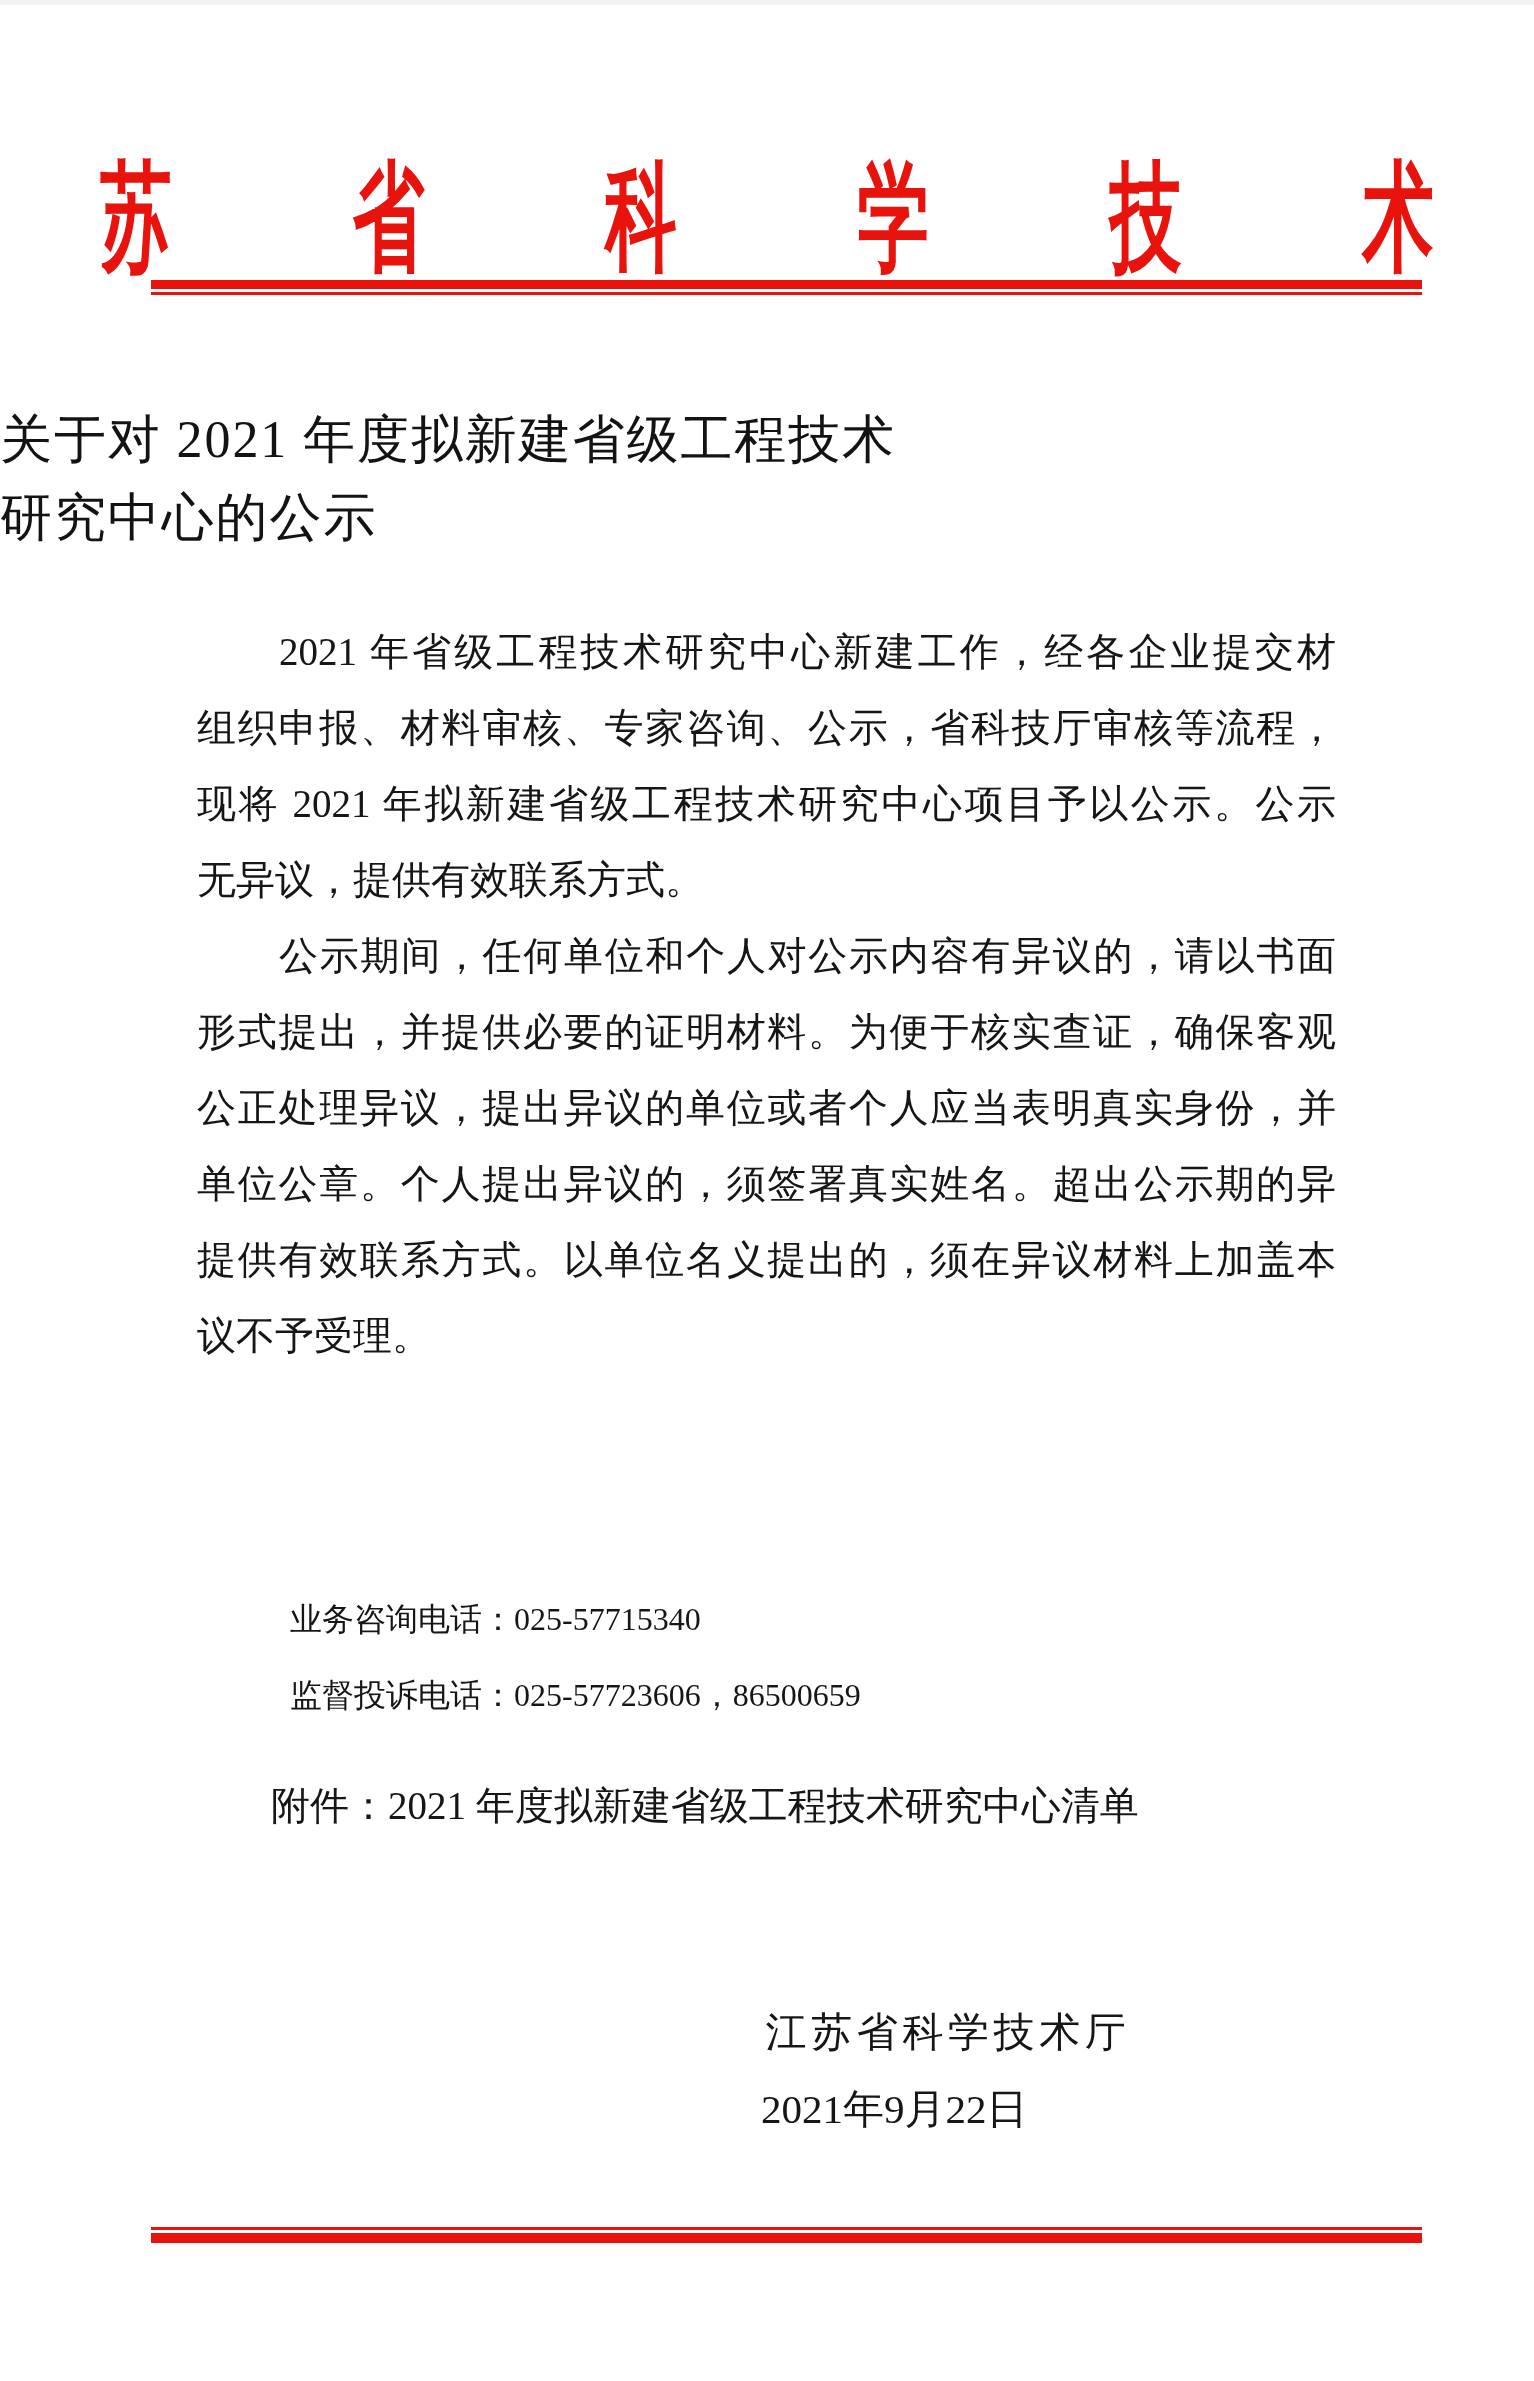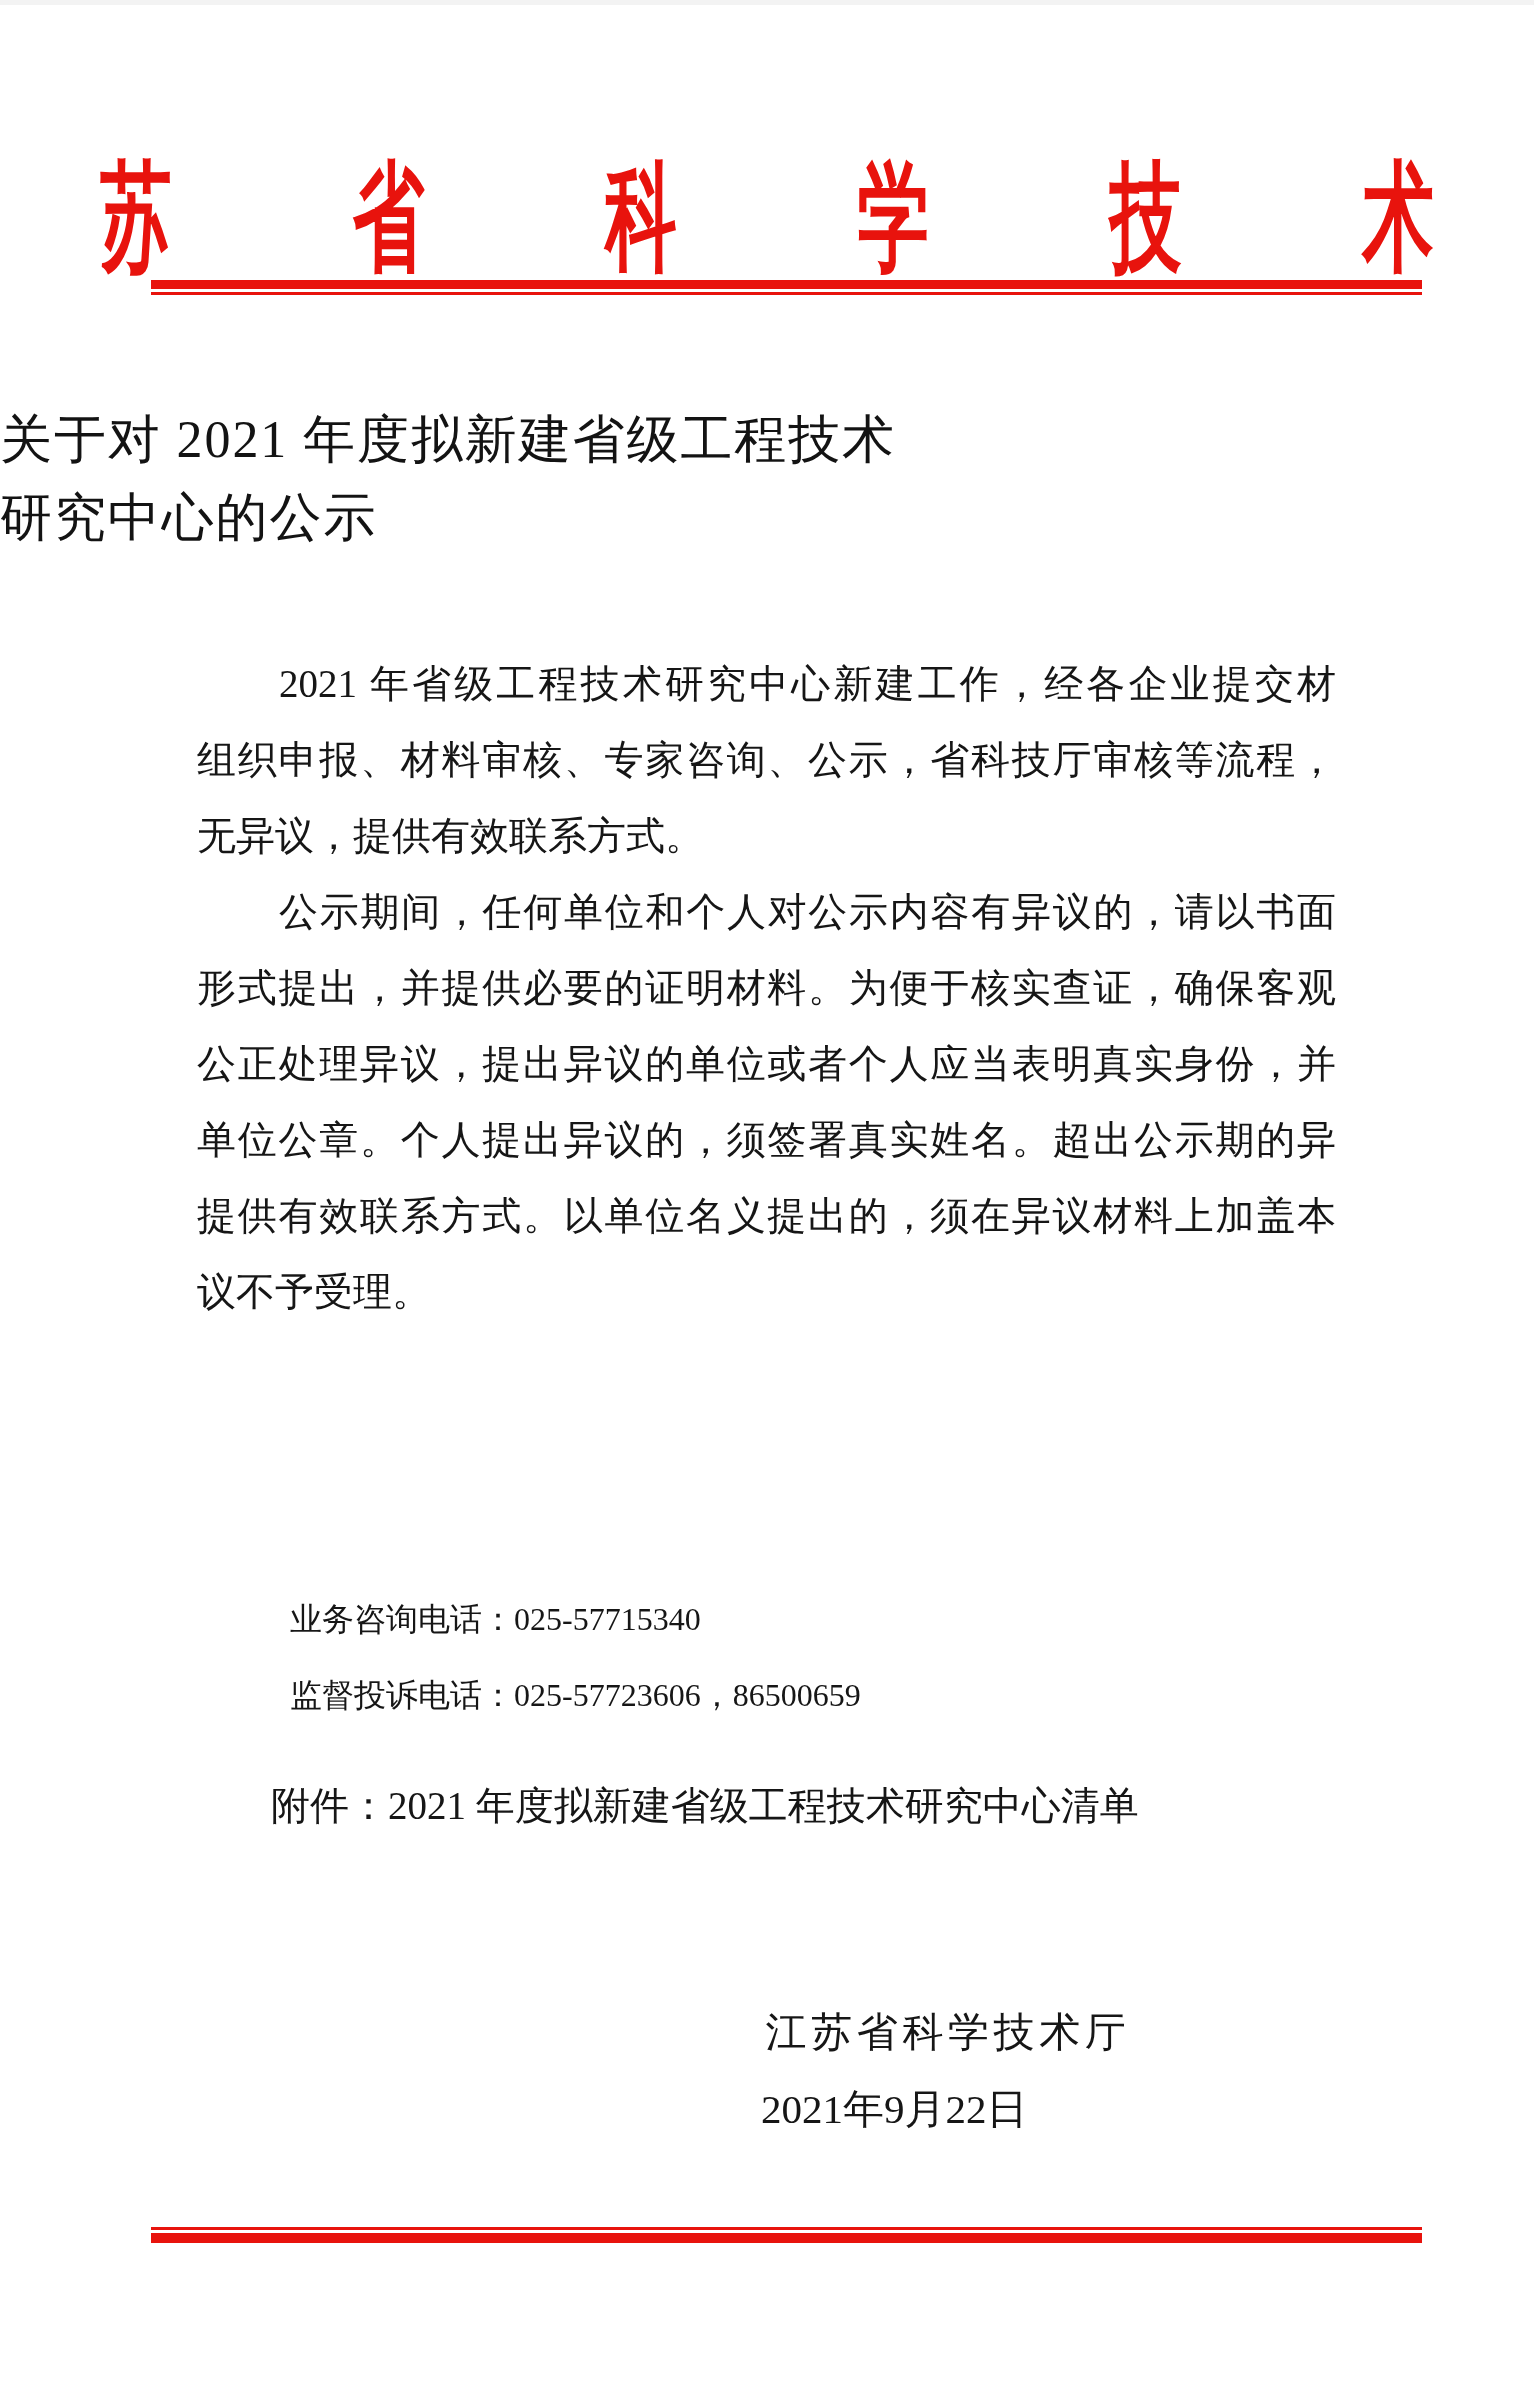--- a/index.html
+++ b/index.html
@@ -46,21 +46,21 @@
   .doc-title {
     position: absolute; top: 401px; left: 0; right: 0;
     font-size: 52px;
     line-height: 78px;
     letter-spacing: 1.9px;
     color: #131313;
   }
 
   
   .body-block {
-    position: absolute; top: 646px; left: 197px; width: 1139px;
+    position: absolute; top: 614px; left: 197px; width: 1139px;
     font-size: 39px;
     line-height: 76px;
   }
   .bline { text-align: justify; text-align-last: justify; }
   .bline.last { text-align-last: left; }
   .bline.indent { padding-left: 82px; }
 
   .contacts {
     position: absolute; top: 1581px; left: 290px; width: 1113px;
     font-size: 32px;
@@ -97,20 +97,21 @@
   </div>
 
   <div class="doc-title">
     <div>关于对 2021 年度拟新建省级工程技术</div>
     <div>研究中心的公示</div>
   </div>
 
   <div class="body-block">
     <div class="bline indent">2021 年省级工程技术研究中心新建工作，经各企业提交材</div>
     <div class="bline">组织申报、材料审核、专家咨询、公示，省科技厅审核等流程，</div>
+    <div class="bline">现将 2021 年拟新建省级工程技术研究中心项目予以公示。公示</div>
     <div class="bline last">无异议，提供有效联系方式。</div>
 
     <div class="bline indent">公示期间，任何单位和个人对公示内容有异议的，请以书面</div>
     <div class="bline">形式提出，并提供必要的证明材料。为便于核实查证，确保客观</div>
     <div class="bline">公正处理异议，提出异议的单位或者个人应当表明真实身份，并</div>
     <div class="bline">单位公章。个人提出异议的，须签署真实姓名。超出公示期的异</div>
     <div class="bline">提供有效联系方式。以单位名义提出的，须在异议材料上加盖本</div>
     <div class="bline last">议不予受理。</div>
   </div>
 

